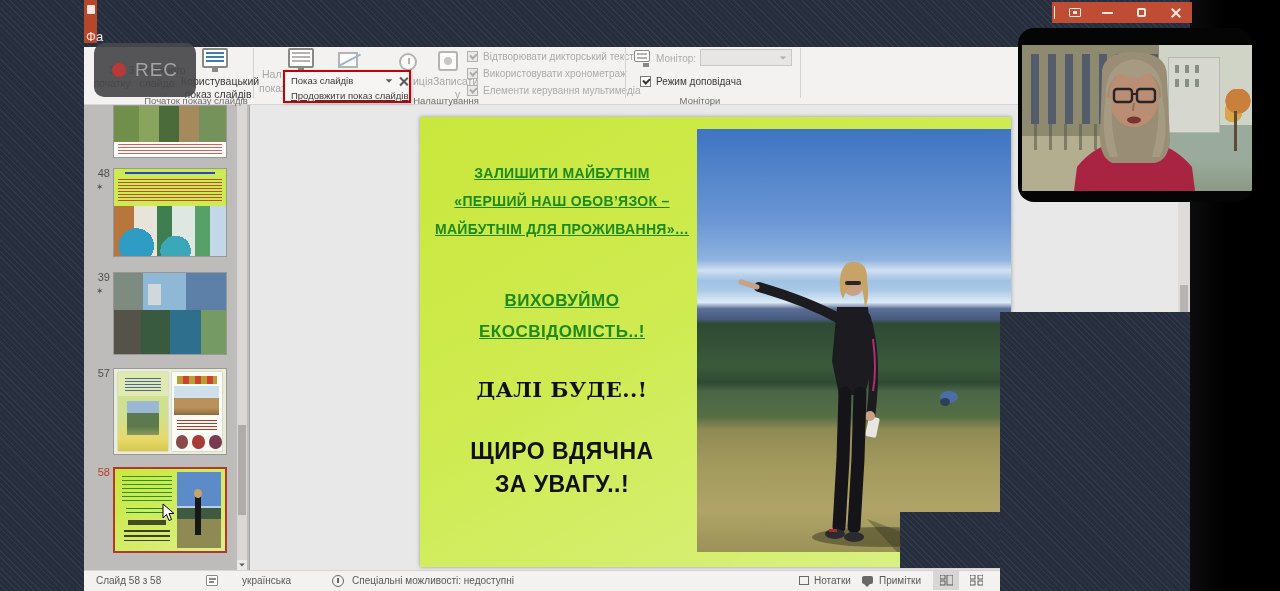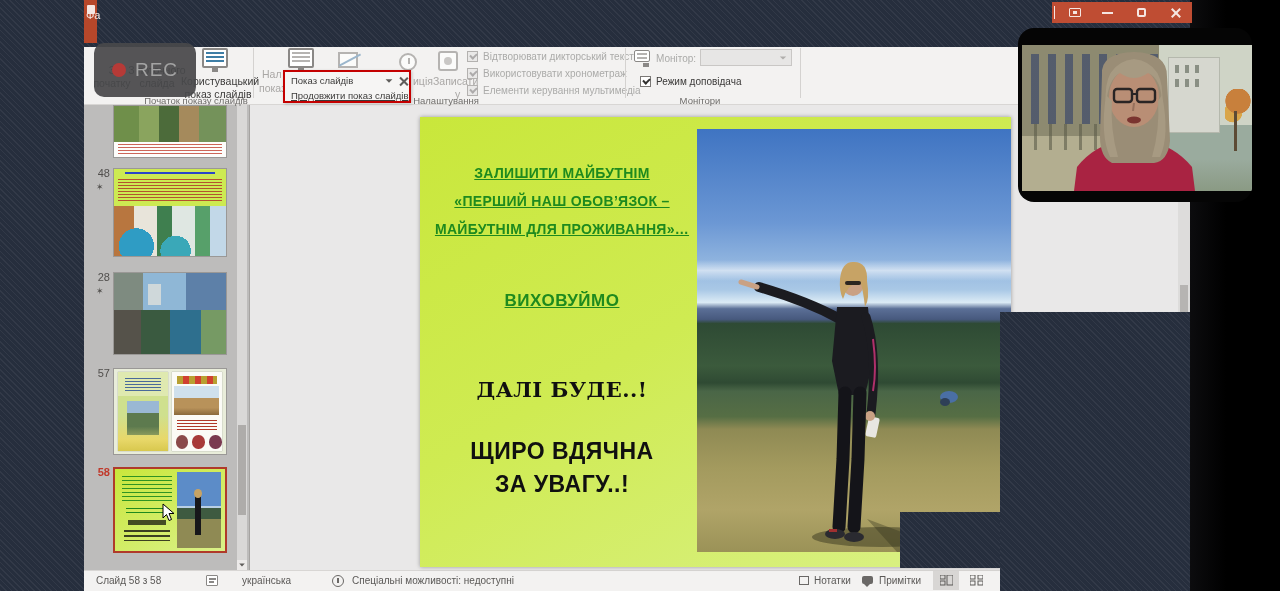--- a/index.html
+++ b/index.html
@@ -38,21 +38,21 @@
   .xicon{width:9px;height:9px;position:absolute;}
   .xicon::before,.xicon::after{content:"";position:absolute;left:4px;top:0;width:1.5px;height:11px;background:#5f5d5b;}
   .xicon::before{transform:rotate(45deg);}.xicon::after{transform:rotate(-45deg);}
 
   .ddbox{left:283px;top:70px;width:128px;height:33px;background:#f6f5f4;border:2px solid #c40000;z-index:3;box-shadow:1px 1px 3px rgba(0,0,0,.2);}
   .ddrow{position:absolute;font-size:9.5px;color:#3b3a39;white-space:nowrap;}
 
   
   .panel{left:84px;top:105px;width:166px;height:465px;background:#bdbcbb;border-right:1px solid #a5a3a1;z-index:1;}
   .thumbnum{position:absolute;font-size:11px;color:#514f4d;width:24px;text-align:right;}
-  .thumbnum.sel{color:#c0392b;font-weight:bold;}
+  .thumbnum.sel{color:#c0392b;font-weight:normal;}
   .star{position:absolute;font-size:9px;color:#514f4d;}
   .thumb{position:absolute;left:113px;width:114px;background:#fff;border:1px solid #9a9896;overflow:hidden;}
   .thumb.sel{border:2px solid #b03a2a;}
   .pscroll{left:237px;top:105px;width:10px;height:455px;background:#d9d8d7;z-index:1;}
   .pscroll .pthumb{position:absolute;left:1px;top:320px;width:8px;height:90px;background:#aeacaa;}
   .pscroll-btn{left:237px;top:560px;width:10px;height:10px;background:#eceae9;z-index:1;}
 
   
   .slidearea{left:250px;top:105px;width:940px;height:465px;background:#e9e8e8;z-index:1;}
   .sscroll{left:1178px;top:105px;width:12px;height:465px;background:#dddcdb;z-index:1;}
@@ -199,21 +199,21 @@
   <div class="star" style="left:96px;top:182px;z-index:2;">✶</div>
   <div class="thumb" style="top:168px;height:89px;z-index:2;background:#cdea52;">
     <div style="position:absolute;left:10%;top:4%;width:80%;height:2px;background:#2a46c8;"></div>
     <div style="position:absolute;left:4%;top:12%;width:92%;height:26%;background:repeating-linear-gradient(#b03828 0 1px,transparent 1px 3px);opacity:.85;"></div>
     <div style="position:absolute;left:0;top:42%;width:100%;height:58%;background:
       radial-gradient(circle at 20% 80%,#2f9cc4 0 18%,transparent 18%),
       radial-gradient(circle at 55% 90%,#3aa8b8 0 20%,transparent 20%),
       linear-gradient(90deg,#b8763f 0 18%,#e8e4da 18% 38%,#3f7f4f 38% 52%,#dfe7e2 52% 72%,#57a06a 72% 86%,#c2d8e8 86% 100%);"></div>
   </div>
 
-  <div class="abs thumbnum" style="left:86px;top:271px;z-index:2;">28</div>
+  <div class="abs thumbnum" style="left:86px;top:271px;z-index:2;">39</div>
   <div class="star" style="left:96px;top:286px;z-index:2;">✶</div>
   <div class="thumb" style="top:272px;height:83px;z-index:2;">
     <div style="position:absolute;inset:0;background:
       linear-gradient(90deg,#7e8b80 0 26%,#8fb7d6 26% 64%,#5d80a8 64% 100%);height:46%;"></div>
     <div style="position:absolute;left:26%;top:8%;width:38%;height:60%;background:linear-gradient(#9cc3e0 0 30%,#5c7a52 30% 70%,#41604а 70% 100%);"></div>
     <div style="position:absolute;left:30%;top:14%;width:12%;height:26%;background:#cfd8da;"></div>
     <div style="position:absolute;left:0;top:46%;width:100%;height:54%;background:
       linear-gradient(90deg,#55524a 0 24%,#3a5a40 24% 50%,#2e6f8e 50% 78%,#769a64 78% 100%);"></div>
   </div>
 
@@ -256,20 +256,21 @@
     </div>
 
   <div class="abs slide">
     <div class="txt green-q">
       <div>ЗАЛИШИТИ МАЙБУТНІМ</div>
       <div>«ПЕРШИЙ НАШ ОБОВ’ЯЗОК –</div>
       <div>МАЙБУТНІМ ДЛЯ ПРОЖИВАННЯ»…</div>
     </div>
     <div class="txt green-e">
       <div>ВИХОВУЙМО</div>
+      <div>ЕКОСВІДОМІСТЬ..!</div>
     </div>
     <div class="txt black-d">ДАЛІ БУДЕ..!</div>
     <div class="txt black-t">
       <div>ЩИРО ВДЯЧНА</div>
       <div>ЗА УВАГУ..!</div>
     </div>
 
     <div class="photo">
       <div class="cloud"></div>
       <svg width="314" height="423" viewBox="0 0 314 423" style="position:absolute;left:0;top:0;">
@@ -349,21 +350,21 @@
   </div>
 
   <div class="abs stripes ov-left"></div>
   <div class="abs stripes ov-top"></div>
   <div class="abs stripes ov-a"></div>
   <div class="abs stripes ov-b"></div>
   <div class="abs blackright"></div>
 
   <div class="abs orange-l">
     <div style="position:absolute;left:3px;top:5px;width:8px;height:9px;background:#f5e6e2;border-radius:1px;"></div>
-    <div style="position:absolute;left:2px;top:9px;font-size:11px;color:#f5e6e2;text-align:center;">Фа</div>
+    <div style="position:absolute;left:2px;top:29px;font-size:13px;color:#f5e6e2;text-align:center;">Фа</div>
   </div>
   <div class="abs orange-r">
     <div style="width:4px;height:13px;border-left:1.5px solid #f5e6e2;margin-left:2px;"></div>
     <div class="wbtn">
         <span class="ribd"></span>
       </div>
     <div class="wbtn">
         <span class="minus"></span>
       </div>
     <div class="wbtn">

